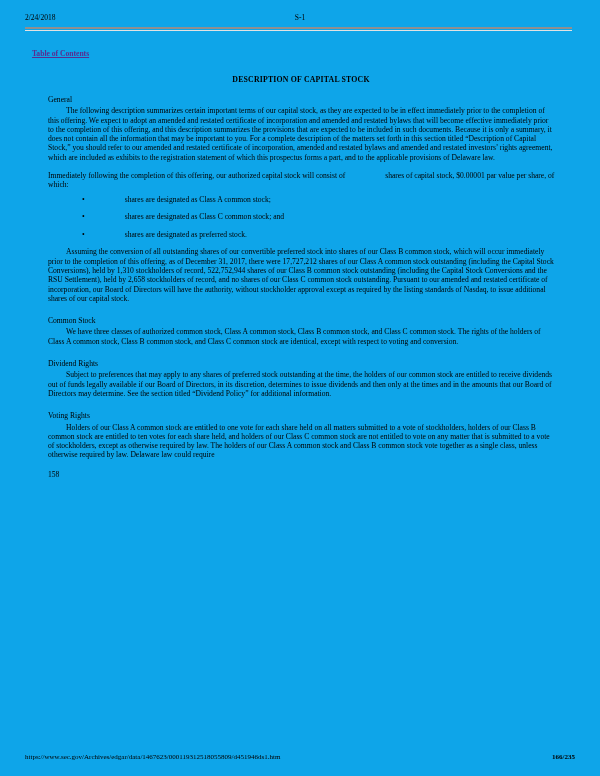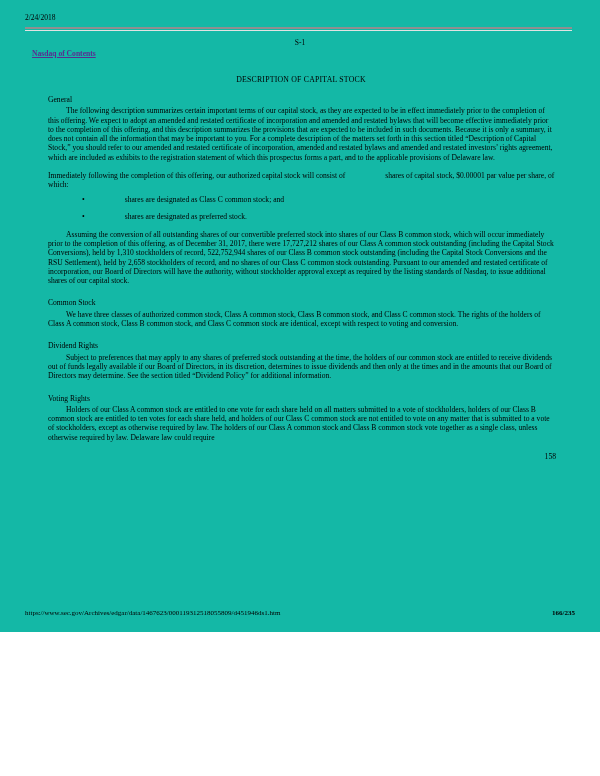--- a/index.html
+++ b/index.html
@@ -1,34 +1,34 @@
 <!DOCTYPE html>
 <html><head>
 <meta charset="utf-8">
 <style>
   html, body { margin: 0; padding: 0; background: #ffffff; }
   .page {
     position: relative;
     width: 600px;
-    height: 632px;
-    background: #14b8a6;
+    height: 776px;
+    background: #0ea5e9;
     font-family: "Liberation Serif", "DejaVu Serif", serif;
     color: #000000;
     overflow: hidden;
   }
   
   .print-header {
     position: absolute;
     top: 13px; left: 25px; right: 25px;
     height: 10px;
     font-size: 7.5px;
     line-height: 9px;
   }
   .ph-date { position: absolute; left: 0; top: 0; }
-  .ph-doc { position: absolute; left: 0; right: 0; top: 0; text-align: center; margin-top: 25px; }
+  .ph-doc { position: absolute; left: 0; right: 0; top: 0; text-align: center; }
   .header-rule {
     position: absolute;
     top: 27px; left: 25px; right: 28px;
     height: 1px;
     border-top: 2px solid #8f8f8f;
     border-bottom: 1px solid #e2e2e2;
     background: transparent;
   }
   
   .doc { position: absolute; top: 42px; left: 32px; right: 30px; }
@@ -36,21 +36,21 @@
     display: inline-block;
     color: #5a2d90;
     font-weight: bold;
     text-decoration: underline;
     font-size: 7.6px;
     line-height: 9px;
     cursor: pointer;
   }
   .doc-title {
     text-align: center;
-    font-weight: normal;
+    font-weight: bold;
     font-size: 7.8px;
     margin-top: 15px;
     letter-spacing: 0.2px;
   }
   .body-col {
     margin: 0 14px 0 16px;
     font-size: 7.6px;
     line-height: 9.3px;
     text-align: left;
   }
@@ -58,21 +58,21 @@
   .first-heading { margin-top: 11px; }
   .para { margin: 0; text-indent: 18px; }
   .para-noindent { margin: 9px 0 0 0; text-indent: 0; }
   .para-top { margin-top: 8px; }
   .blank-gap { display: inline-block; width: 40px; }
   .bullet-list { margin: 5px 0 0 0; }
   .bullet-row { padding-left: 34px; margin: 0 0 8.4px 0; }
   .bullet-row:last-child { margin-bottom: 0; }
   .bullet-glyph { display: inline-block; }
   .bullet-gap { display: inline-block; width: 40px; }
-  .page-number { text-align: right; font-size: 7.6px; margin-top: 10px; }
+  .page-number { text-align: left; font-size: 7.6px; margin-top: 10px; }
   
   .print-footer {
     position: absolute;
     bottom: 14px; left: 25px; right: 25px;
     font-size: 7px;
     line-height: 9px;
   }
   .pf-url { position: absolute; left: 0; bottom: 0; }
   .pf-pages { position: absolute; right: 0; bottom: 0; font-weight: bold; }
 </style>
@@ -81,32 +81,33 @@
 
 <div class="page">
 
   <div class="print-header">
     <span class="ph-date">2/24/2018</span>
     <span class="ph-doc">S-1</span>
   </div>
   <div class="header-rule"></div>
 
   <div class="doc">
-    <a class="toc-link">Nasdaq of Contents</a>
+    <a class="toc-link">Table of Contents</a>
 
     <div class="doc-title">DESCRIPTION OF CAPITAL STOCK</div>
 
     <div class="body-col">
 
       <div class="sec-heading first-heading">General</div>
       <p class="para">The following description summarizes certain important terms of our capital stock, as they are expected to be in effect immediately prior to the completion of this offering. We expect to adopt an amended and restated certificate of incorporation and amended and restated bylaws that will become effective immediately prior to the completion of this offering, and this description summarizes the provisions that are expected to be included in such documents. Because it is only a summary, it does not contain all the information that may be important to you. For a complete description of the matters set forth in this section titled “Description of Capital Stock,” you should refer to our amended and restated certificate of incorporation, amended and restated bylaws and amended and restated investors’ rights agreement, which are included as exhibits to the registration statement of which this prospectus forms a part, and to the applicable provisions of Delaware law.</p>
 
       <p class="para-noindent"><span>Immediately following the completion of this offering, our authorized capital stock will consist of</span><span class="blank-gap"></span><span>shares of capital stock, $0.00001 par value per share, of which:</span></p>
 
       <div class="bullet-list">
+        <div class="bullet-row"><span class="bullet-glyph">•</span><span class="bullet-gap"></span><span>shares are designated as Class A common stock;</span></div>
         <div class="bullet-row"><span class="bullet-glyph">•</span><span class="bullet-gap"></span><span>shares are designated as Class C common stock; and</span></div>
         <div class="bullet-row"><span class="bullet-glyph">•</span><span class="bullet-gap"></span><span>shares are designated as preferred stock.</span></div>
       </div>
 
       <p class="para para-top">Assuming the conversion of all outstanding shares of our convertible preferred stock into shares of our Class B common stock, which will occur immediately prior to the completion of this offering, as of December 31, 2017, there were 17,727,212 shares of our Class A common stock outstanding (including the Capital Stock Conversions), held by 1,310 stockholders of record, 522,752,944 shares of our Class B common stock outstanding (including the Capital Stock Conversions and the RSU Settlement), held by 2,658 stockholders of record, and no shares of our Class C common stock outstanding. Pursuant to our amended and restated certificate of incorporation, our Board of Directors will have the authority, without stockholder approval except as required by the listing standards of Nasdaq, to issue additional shares of our capital stock.</p>
 
       <div class="sec-heading">Common Stock</div>
       <p class="para">We have three classes of authorized common stock, Class A common stock, Class B common stock, and Class C common stock. The rights of the holders of Class A common stock, Class B common stock, and Class C common stock are identical, except with respect to voting and conversion.</p>
 
       <div class="sec-heading">Dividend Rights</div>

